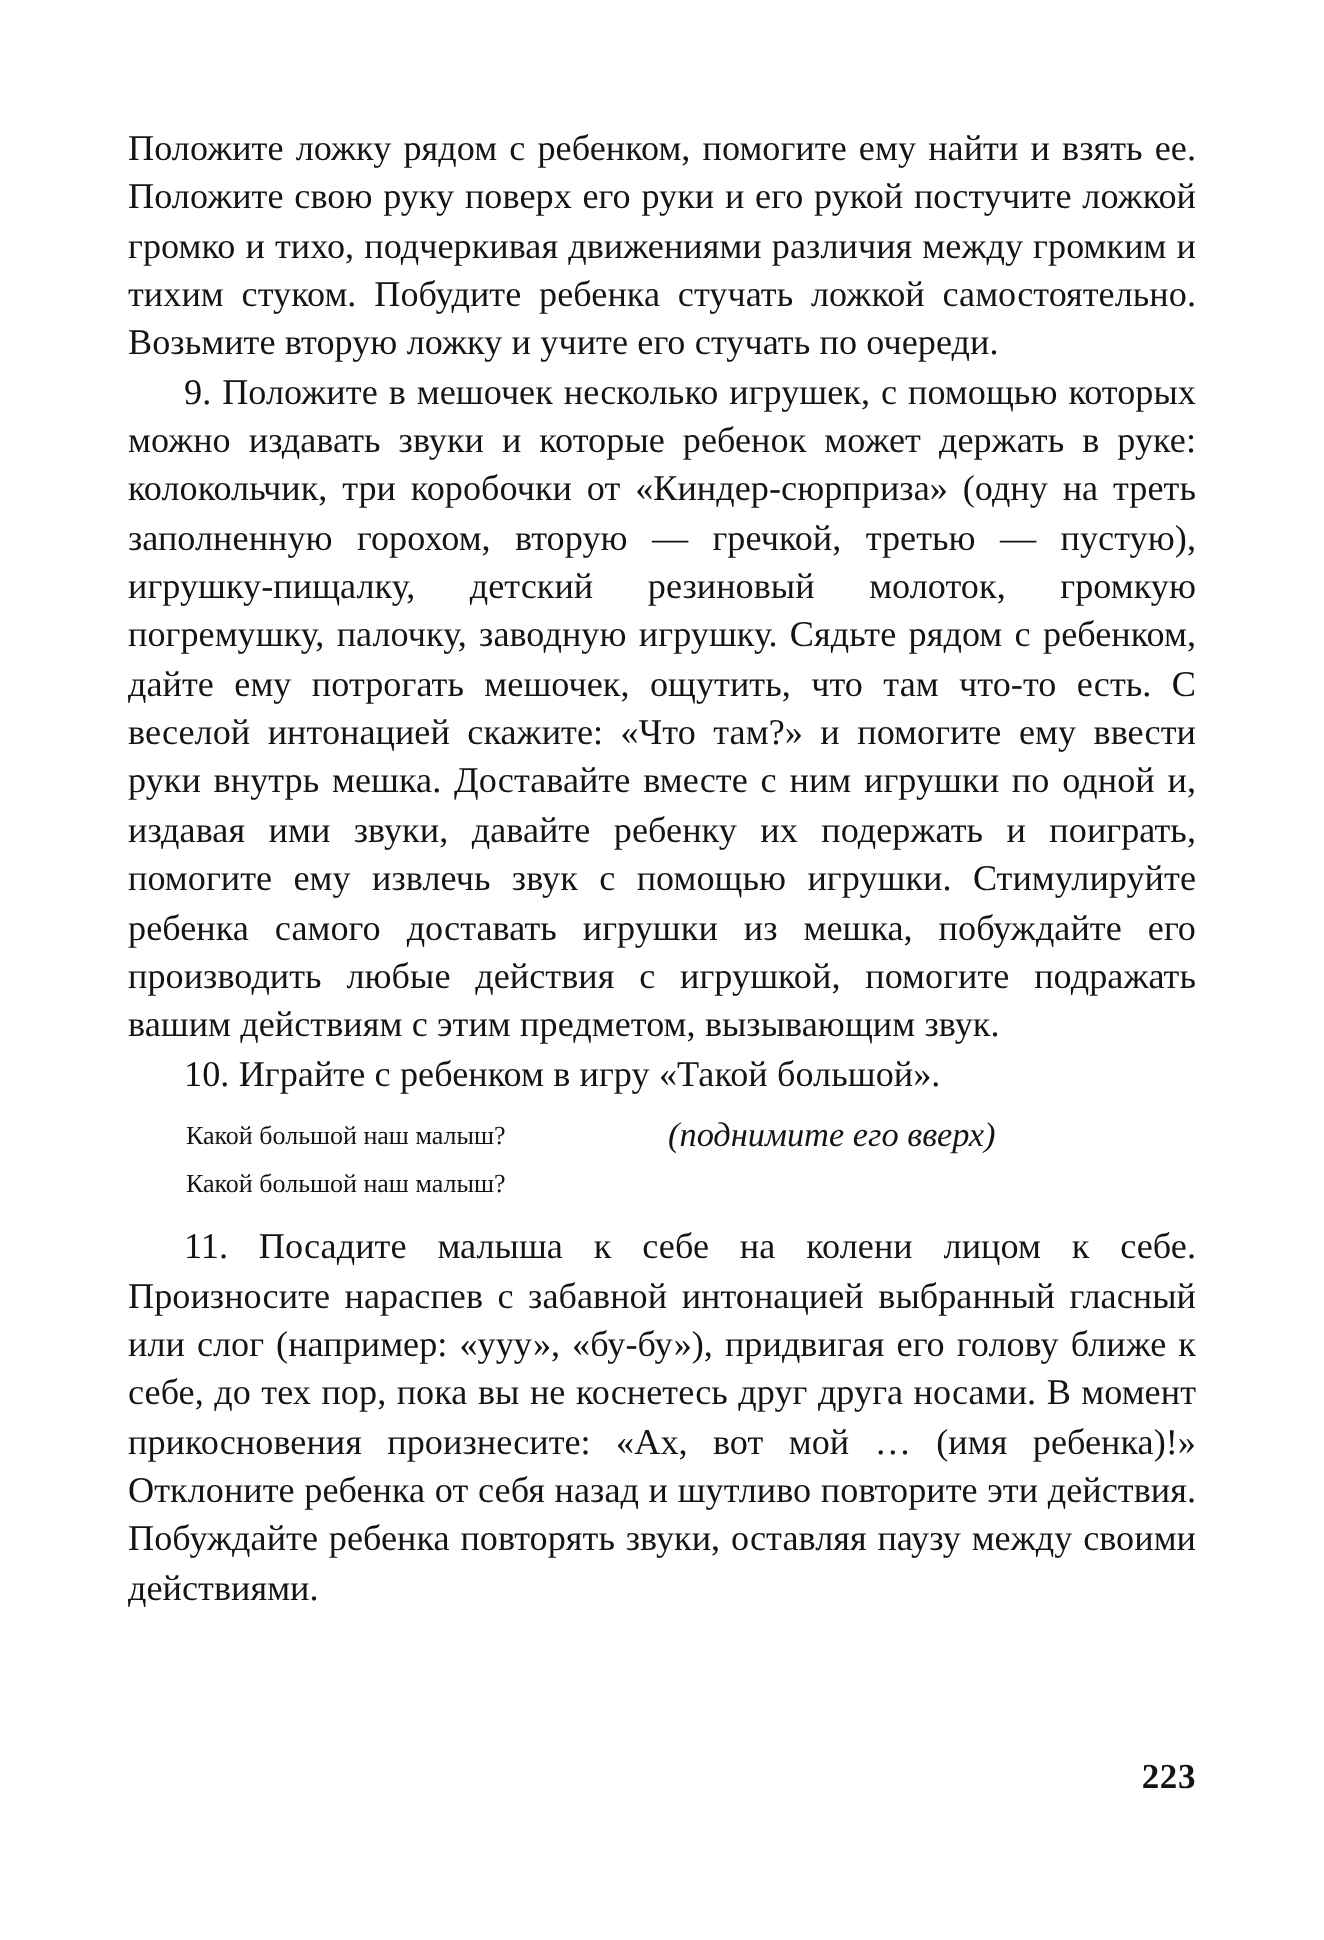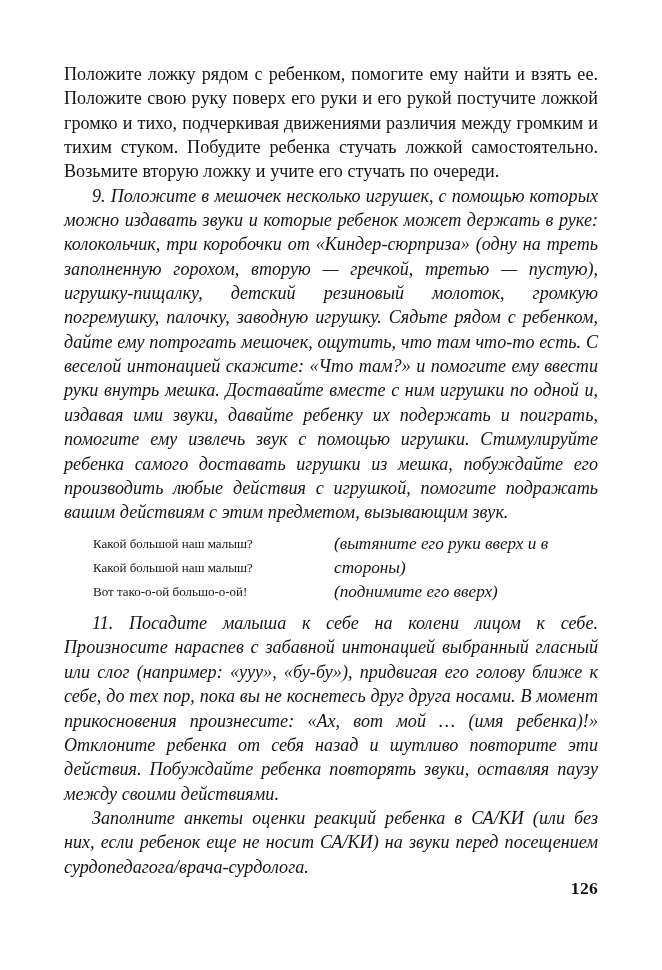--- a/index.html
+++ b/index.html
@@ -37,21 +37,20 @@
     line-height: 24.35px;
     text-align: justify;
     text-justify: inter-word;
     hyphens: manual;
     letter-spacing: 0.02px;
     word-spacing: 0.1px;
   }
 
   p.body-par.indent {
     text-indent: 28px;
-    font-style: italic;
   }
 
   p.body-par.no-indent {
     text-indent: 0;
   }
 
   
   .verse-block {
     display: flex;
     margin-top: 7px;
@@ -101,34 +100,32 @@
 <body>
 
 <div class="page">
 
   <div class="text-block">
 
     <p class="body-par no-indent">Положите ложку рядом с ребенком, помогите ему найти и взять ее. Положите свою руку поверх его руки и его рукой постучите ложкой громко и тихо, подчеркивая движениями различия между громким и тихим стуком. Побудите ребенка стучать ложкой самостоятельно. Возьмите вторую ложку и учите его стучать по очереди.</p>
 
     <p class="body-par indent">9. Положите в мешочек несколько игрушек, с помощью которых можно издавать звуки и которые ребенок может держать в руке: колокольчик, три коробочки от «Киндер-сюрприза» (одну на треть заполненную горохом, вторую — гречкой, третью — пустую), игрушку-пищалку, детский резиновый молоток, громкую погремушку, палочку, заводную игрушку. Сядьте рядом с ребенком, дайте ему потрогать мешочек, ощутить, что там что-то есть. С веселой интонацией скажите: «Что там?» и помогите ему ввести руки внутрь мешка. Доставайте вместе с ним игрушки по одной и, издавая ими звуки, давайте ребенку их подержать и поиграть, помогите ему извлечь звук с помощью игрушки. Стимулируйте ребенка самого доставать игрушки из мешка, побуждайте его производить любые действия с игрушкой, помогите подражать вашим действиям с этим предметом, вызывающим звук.</p>
 
+    <p class="body-par indent">10. Играйте с ребенком в игру «Такой большой».</p>
 
     <div class="verse-block">
       <div class="verse-left">
         <div class="verse-line">Какой большой наш малыш?</div>
         <div class="verse-line">Какой большой наш малыш?</div>
-        <div class="verse-line">Вот тако-о-ой большо-о-ой!</div>
       </div>
       <div class="verse-right">
-        <div class="verse-line">(вытяните его руки вверх и в стороны)</div>
         <div class="verse-line second">(поднимите его вверх)</div>
       </div>
     </div>
 
     <p class="body-par indent">11. Посадите малыша к себе на колени лицом к себе. Произносите нараспев с забавной интонацией выбранный гласный или слог (например: «ууу», «бу-бу»), придвигая его голову ближе к себе, до тех пор, пока вы не коснетесь друг друга носами. В момент прикосновения произнесите: «Ах, вот мой … (имя ребенка)!» Отклоните ребенка от себя назад и шутливо повторите эти действия. Побуждайте ребенка повторять звуки, оставляя паузу между своими действиями.</p>
 
-    <p class="body-par indent">Заполните анкеты оценки реакций ребенка в СА/КИ (или без них, если ребенок еще не носит СА/КИ) на звуки перед посещением сурдопедагога/врача-сурдолога.</p>
 
   </div>
 
-  <div class="page-number">126</div>
+  <div class="page-number">223</div>
 
 </div>
 
 </body></html>

